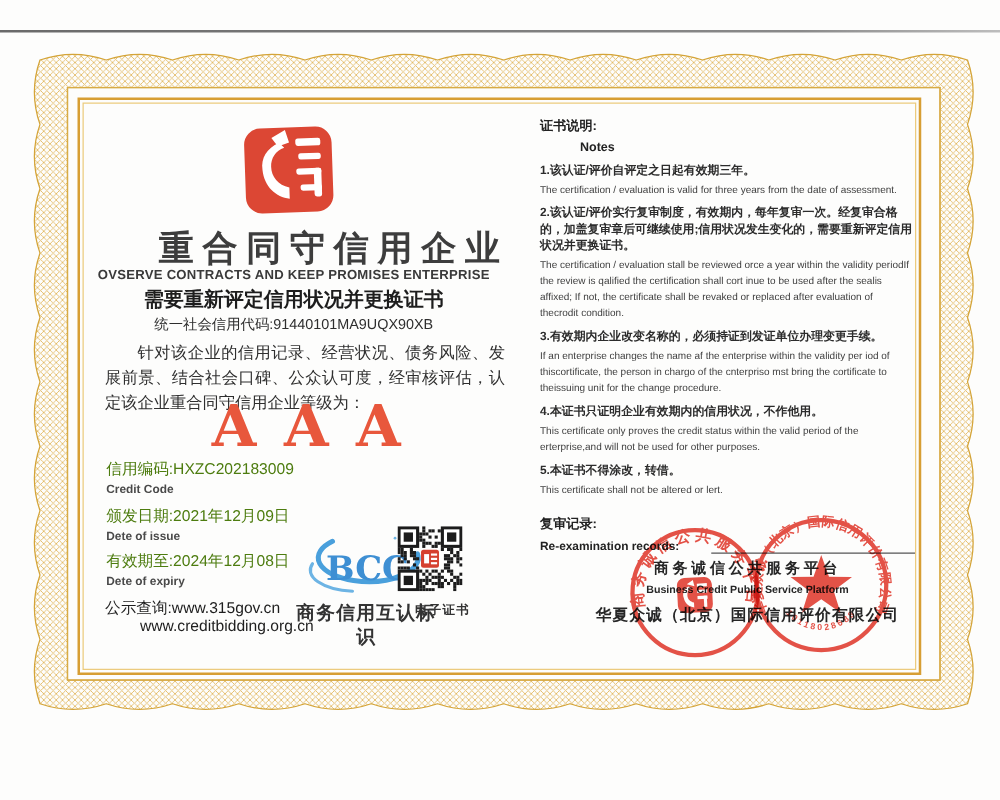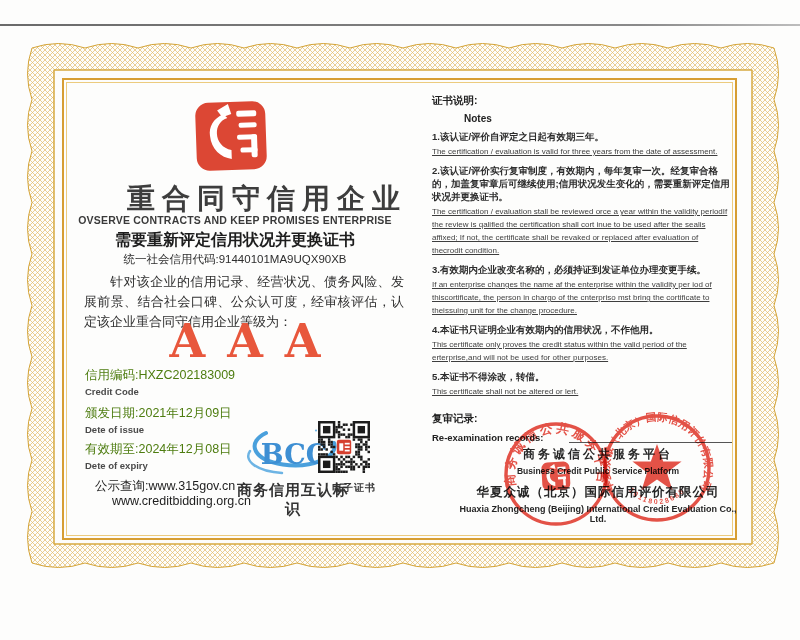--- a/index.html
+++ b/index.html
@@ -15,33 +15,33 @@
   .title{position:absolute;left:70px;top:180px;width:330px;text-align:right;font-family:"DejaVu Serif",serif;font-size:28px;font-weight:bold;color:#3d3d3d;letter-spacing:7px;padding-left:7px;}
   .subtitle{position:absolute;left:55px;top:214px;width:360px;text-align:center;font-size:10.5px;font-weight:bold;color:#3a3a3a;letter-spacing:0.2px;}
   .company{position:absolute;left:55px;top:230px;width:360px;text-align:center;font-size:16px;font-weight:bold;color:#1d1d1d;}
   .uscc{position:absolute;left:55px;top:252px;width:360px;text-align:center;font-size:11.5px;color:#2e2e2e;}
   .para{position:absolute;left:84px;top:272px;width:320px;font-size:13px;line-height:20px;color:#2f2f2f;text-align:justify;text-indent:2em;}
   .grade{position:absolute;left:55px;top:314px;width:330px;text-align:center;font-family:"DejaVu Serif",serif;font-size:46px;font-weight:bold;color:#e8573c;letter-spacing:22px;padding-left:36px;}
   .field{position:absolute;left:85px;}
   .field .zh{font-size:12.5px;color:#4d7c0f;}
   .field .en{font-size:9.5px;color:#4a4a4a;margin-top:2px;font-weight:bold;}
   .f1{top:367px;} .f2{top:405px;} .f3{top:441px;}
-  .pub1{position:absolute;left:95px;top:478px;font-size:12.5px;color:#1e1e1e;}
+  .pub1{position:absolute;left:84px;top:478px;font-size:12.5px;color:#1e1e1e;}
   .pub2{position:absolute;left:112px;top:494px;font-size:12.5px;color:#1e1e1e;}
   .bcc{position:absolute;left:242px;top:427px;}
   .bcc-label{position:absolute;left:234px;top:481px;width:118px;text-align:center;font-size:15px;font-weight:bold;color:#333;letter-spacing:1px;}
   .qr{position:absolute;left:318px;top:421px;}
   .qr-label{position:absolute;left:312px;top:481px;width:64px;text-align:right;font-size:10px;font-weight:bold;color:#333;letter-spacing:1px;}
 
   
   .notes{position:absolute;left:432px;top:94px;width:302px;color:#333;}
   .notes .hz{font-size:10.5px;font-weight:bold;margin:0 14px 5px 0;color:#222;}
   .notes .he{font-size:10px;font-weight:bold;margin:0 0 6px 0;color:#222;padding-left:32px;}
   .notes .zh{font-size:9.5px;font-weight:600;color:#2c2c2c;margin:3px 0 2px 0;line-height:13px;}
-  .notes .en{font-size:8px;color:#3e3e3e;margin:0 4px 6px 0;line-height:13px;text-decoration:underline;}
+  .notes .en{font-size:8px;color:#3e3e3e;margin:0 4px 6px 0;line-height:13px;}
   .review{margin-top:14px;}
   .review .hz{font-size:10.5px;font-weight:bold;margin:0 0 6px 0;color:#222;}
   .review-line{display:flex;font-size:9.5px;font-weight:bold;color:#222;gap:24px;}
   .review-line .fill{flex:1;border-bottom:1px solid #555;margin:0 2px 1px 2px;height:10px;}
 
   .stamp-text{position:absolute;left:452px;top:446px;width:292px;text-align:center;color:#262626;}
   .stamp-text .l1{font-size:12px;font-weight:bold;letter-spacing:3px;}
   .stamp-text .l2{font-size:8.5px;font-weight:bold;margin-top:3px;}
   .stamp-text .l3{font-size:12.5px;font-weight:bold;letter-spacing:1px;margin-top:8px;}
   .stamp-text .l4{font-size:9px;font-weight:bold;margin-top:3px;}
@@ -273,21 +273,20 @@
         <span>Re-examination records:</span>
         <span class="fill"></span>
       </div>
     </div>
   </div>
 
   <div class="stamp-text">
     <div class="l1">商务诚信公共服务平台</div>
     <div class="l2">Business Credit Public Service Platform</div>
     <div class="l3">华夏众诚（北京）国际信用评价有限公司</div>
-    <div class="l4">Huaxia Zhongcheng (Beijing) International Credit Evaluation Co., Ltd.</div>
   </div>
 
   <svg class="stamp stamp-left" width="112" height="112" viewBox="0 0 112 112">
     <defs>
         <path id="arcL" d="M 20,78 A 42,42 0 1 1 92,78" fill="none"></path>
       </defs>
     <circle cx="56" cy="56" r="50" fill="none" stroke="#e23a2e" stroke-width="3.4"></circle>
     <text font-size="12.5" font-weight="bold" fill="#e23a2e" letter-spacing="3">
       <textPath href="#arcL" startOffset="50%" text-anchor="middle">商务诚信公共服务平台</textPath>
     </text>

